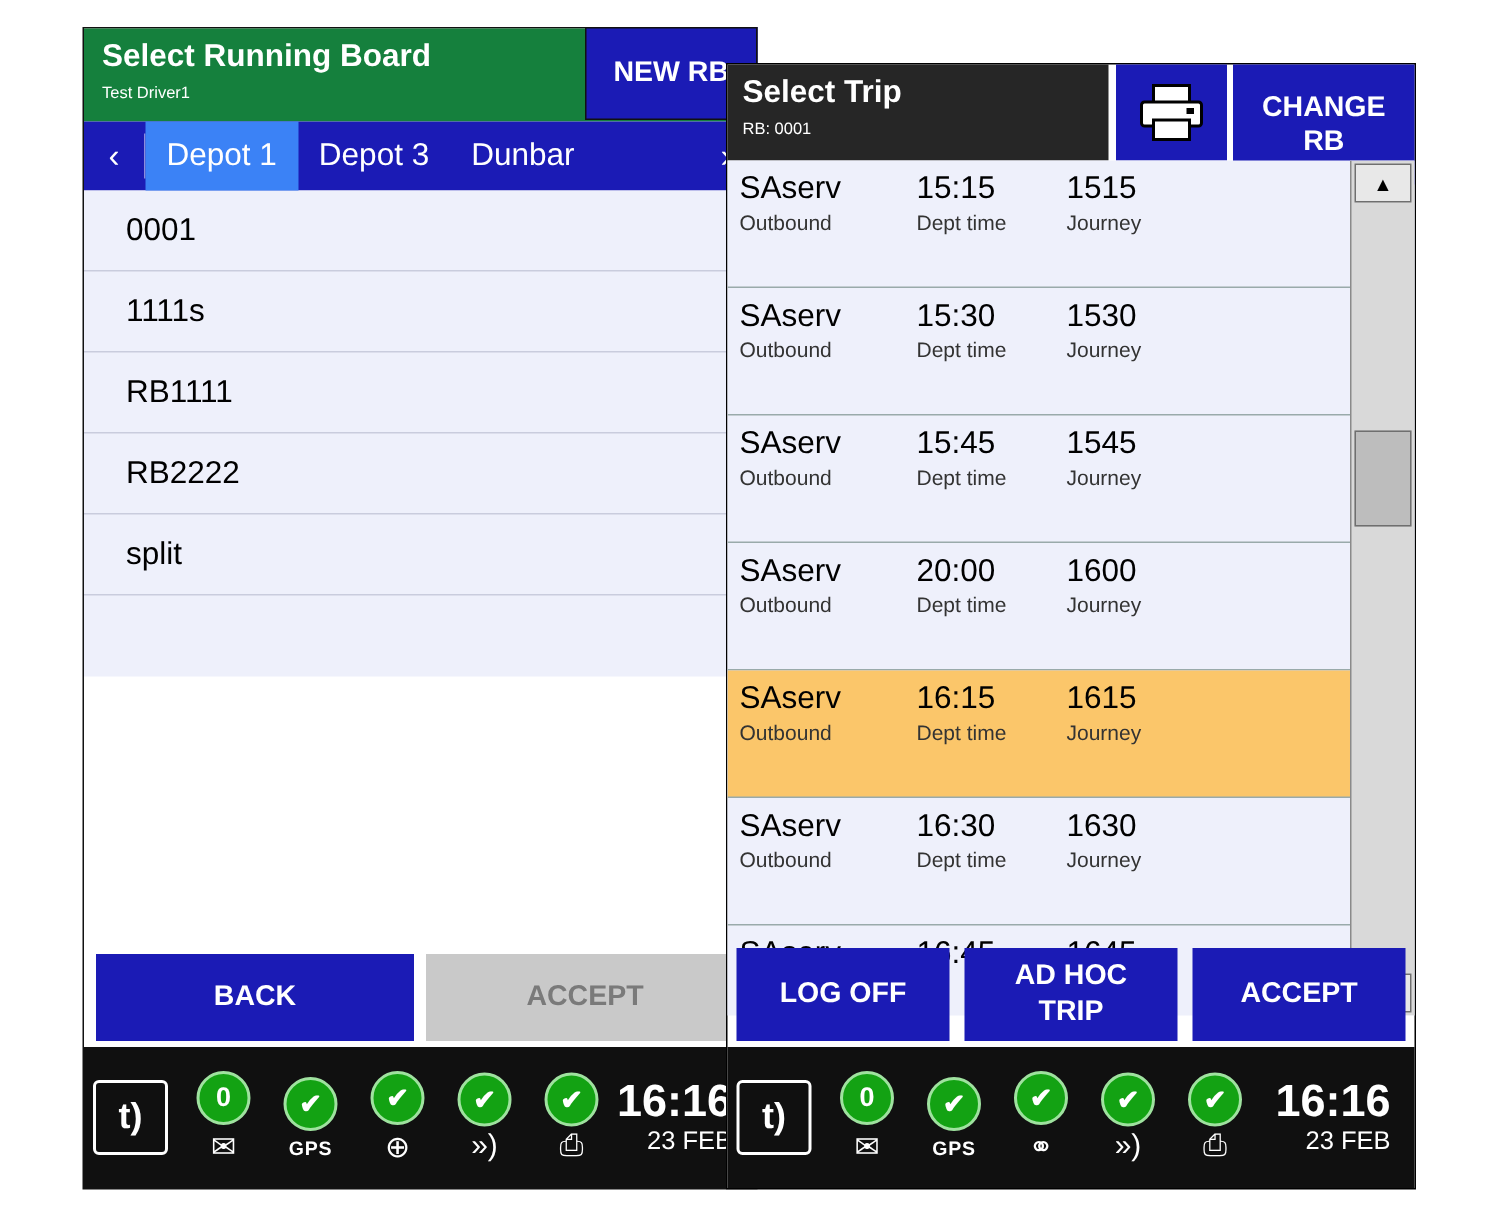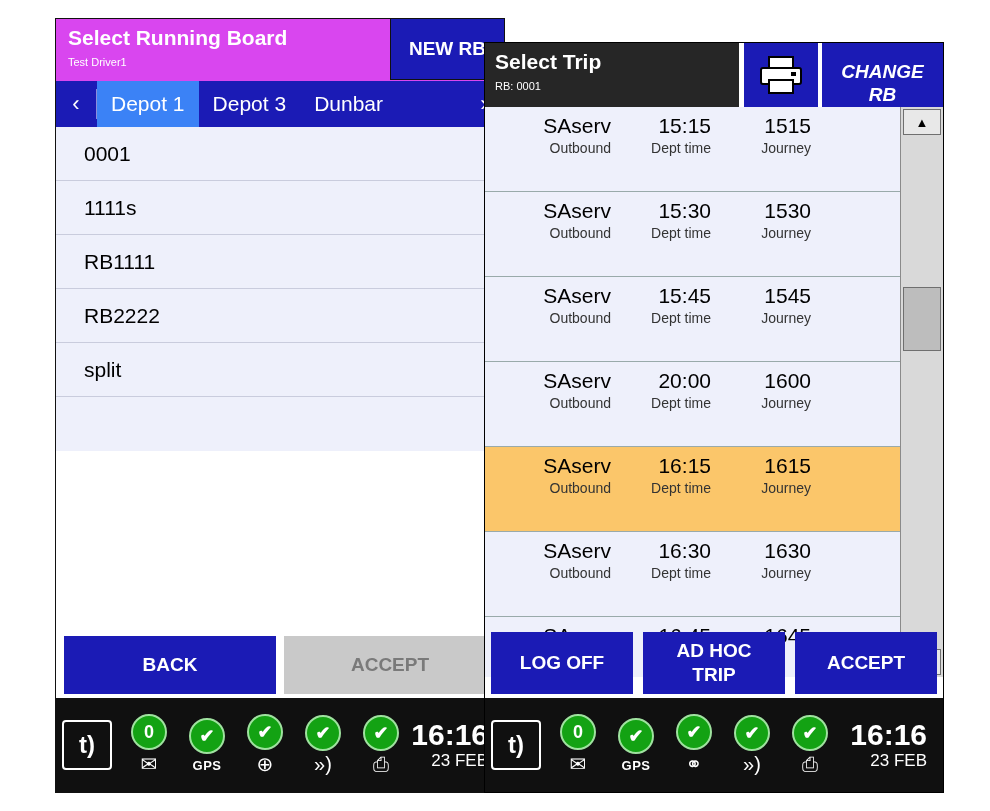--- a/index.html
+++ b/index.html
@@ -4,21 +4,21 @@
 <style>
   html,body{margin:0;padding:0;background:#ffffff;}
   body{width:990px;height:811px;position:relative;overflow:hidden;
        font-family:"Liberation Sans",sans-serif;}
 
   
   .win{position:absolute;background:#ffffff;border:1px solid #000;box-sizing:border-box;}
 
   
   #back-window{left:55px;top:18px;width:450px;height:775px;border:1px solid #111;}
-  .hdr{background:#d946ef;color:#fff;height:62px;box-sizing:border-box;padding:6px 12px 0 12px;}
+  .hdr{background:#15803d;color:#fff;height:62px;box-sizing:border-box;padding:6px 12px 0 12px;}
   .hdr .t1{font-size:21px;font-weight:bold;line-height:26px;}
   .hdr .t2{font-size:11px;line-height:22px;}
   .blue-btn{background:#1b1bb5;color:#fff;display:flex;align-items:center;justify-content:center;
             text-align:center;font-size:19px;font-weight:bold;box-sizing:border-box;}
 
   #new-rb-btn{position:absolute;left:390px;top:18px;width:115px;height:62px;border:1px solid #111;}
 
   .navbar{background:#1b1bb5;height:46px;display:flex;align-items:stretch;color:#fff;}
   .navbar .arrow{width:40px;display:flex;align-items:center;justify-content:center;font-size:22px;}
   .navbar .sep{width:1px;background:#8c8cdc;margin:8px 0;}
@@ -50,28 +50,28 @@
   .sb-clock .time{font-size:30px;font-weight:bold;line-height:32px;}
   .sb-clock .date{font-size:17px;line-height:20px;}
 
   
   #front-window{left:484px;top:42px;width:460px;height:751px;}
   #front-hdr{background:#262626;color:#fff;height:64px;box-sizing:border-box;padding:6px 10px 0 10px;
              width:254px;}
   #print-btn{position:absolute;left:259px;top:0;width:74px;height:64px;background:#1b1bb5;
              display:flex;align-items:center;justify-content:center;}
   #print-ico{width:48px;height:40px;position:relative;}
-  #change-rb-btn{position:absolute;left:337px;top:0;right:0;height:80px;font-style:italic;}
+  #change-rb-btn{position:absolute;left:337px;top:0;right:0;height:80px;}
 
   .trip-area{position:absolute;left:0;top:64px;right:0;bottom:115px;background:#eef0fb;overflow:hidden;}
   .trip-list{position:absolute;left:0;top:0;right:42px;bottom:0;}
   .trip-row{height:85px;border-bottom:1px solid #9aa;box-sizing:border-box;padding:6px 0 0 8px;
             display:flex;}
   .trip-row.sel{background:#fbc66a;}
-  .col{display:flex;flex-direction:column;text-align:right;}
+  .col{display:flex;flex-direction:column;}
   .c1{width:118px;} .c2{width:100px;} .c3{width:100px;}
   .big{font-size:21px;color:#000;line-height:26px;}
   .small{font-size:14px;color:#333;line-height:18px;}
 
   .scroll{position:absolute;right:0;top:0;bottom:0;width:42px;background:#d9d9d9;
           border-left:1px solid #8a8a8a;}
   .sc-btn{height:26px;background:#e8e8e8;border:1px solid #6f6f6f;display:flex;
           align-items:center;justify-content:center;font-size:13px;box-sizing:border-box;}
   .sc-up{position:absolute;top:2px;left:2px;right:2px;}
   .sc-dn{position:absolute;bottom:2px;left:2px;right:2px;}

